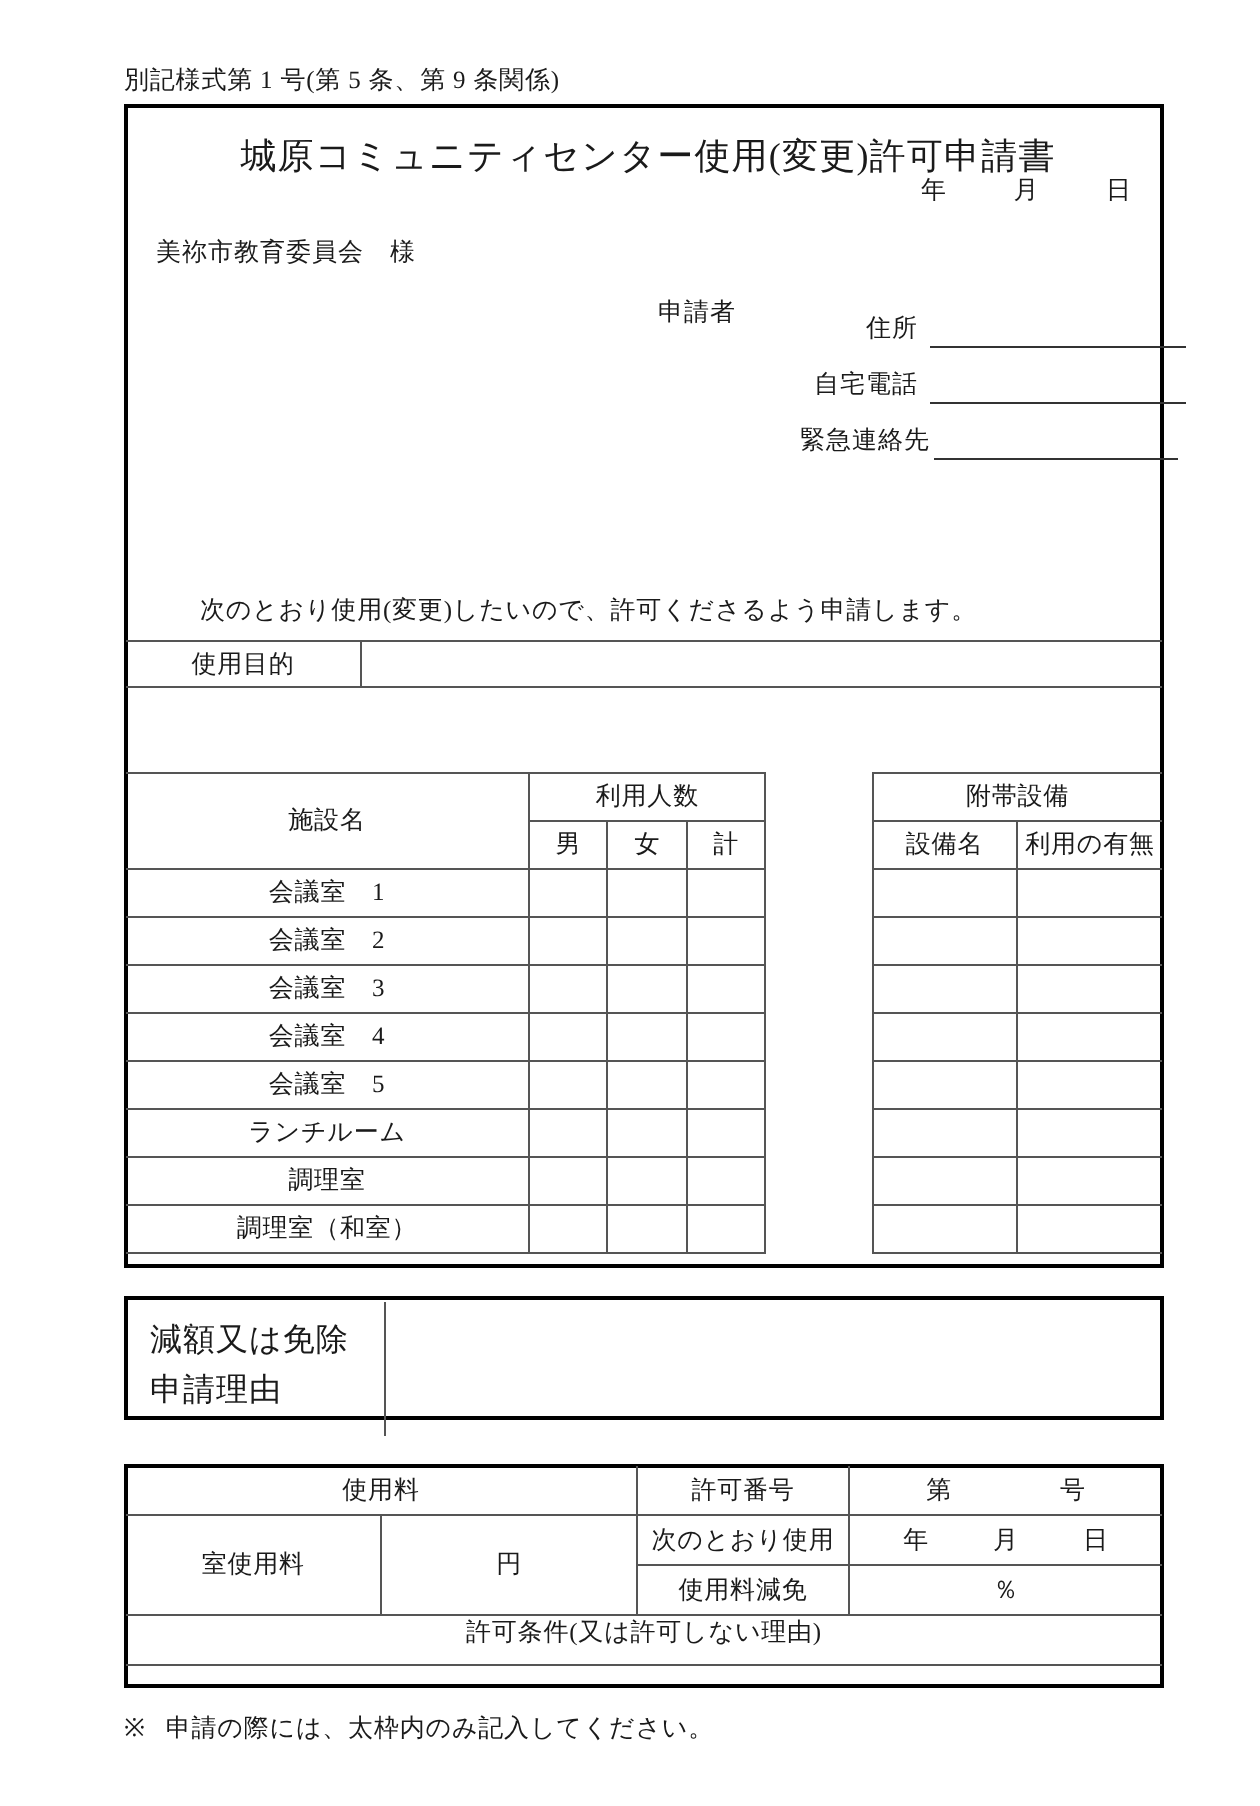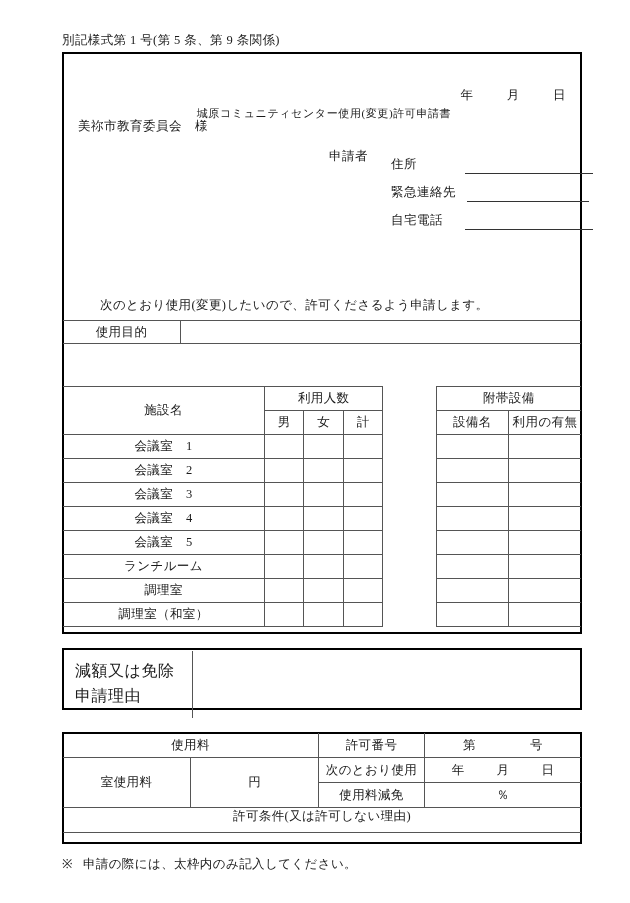--- a/index.html
+++ b/index.html
@@ -55,23 +55,22 @@
     width: 520px;
     height: 112px;
   }
 
   .doc-title {
     position: absolute;
     left: 0;
     top: 12px;
     width: 520px;
     text-align: center;
-    font-size: 11px;
+    font-size: 18px;
     letter-spacing: 0.6px;
-    margin-top: 40px;
   }
   .date-line {
     position: absolute;
     right: 14px;
     top: 33px;
     font-size: 12.5px;
     letter-spacing: 0.5px;
   }
   .date-line span { display: inline-block; }
   .date-line .gap { width: 26px; }
@@ -99,21 +98,21 @@
   .applicant-rows {
     margin-left: 62px;
   }
   .app-row {
     display: flex;
     align-items: flex-end;
     height: 28px;
   }
   .app-row .lbl {
     width: 68px;
-    text-align: left;
+    text-align: right;
     padding-right: 6px;
     letter-spacing: 0.5px;
     line-height: 20px;
   }
   .app-row .rule {
     width: 128px;
     border-bottom: 1px solid #333;
     height: 19px;
   }
   .app-row.emergency .lbl { width: 74px; padding-right: 2px; }
@@ -257,26 +256,26 @@
 
     <div class="addressee">美祢市教育委員会　様</div>
 
     <div class="applicant">
       <div class="applicant-label">申請者</div>
       <div class="applicant-rows">
         <div class="app-row">
           <div class="lbl">住所</div>
           <div class="rule"></div>
         </div>
+        <div class="app-row">
+          <div class="lbl">自宅電話</div>
+          <div class="rule"></div>
+        </div>
         <div class="app-row emergency">
           <div class="lbl">緊急連絡先</div>
-          <div class="rule"></div>
-        </div>
-        <div class="app-row">
-          <div class="lbl">自宅電話</div>
           <div class="rule"></div>
         </div>
       </div>
     </div>
 
     <div class="statement">次のとおり使用(変更)したいので、許可くださるよう申請します。</div>
 
     <table class="grid" id="usage-table">
       <tbody>
           <tr>

